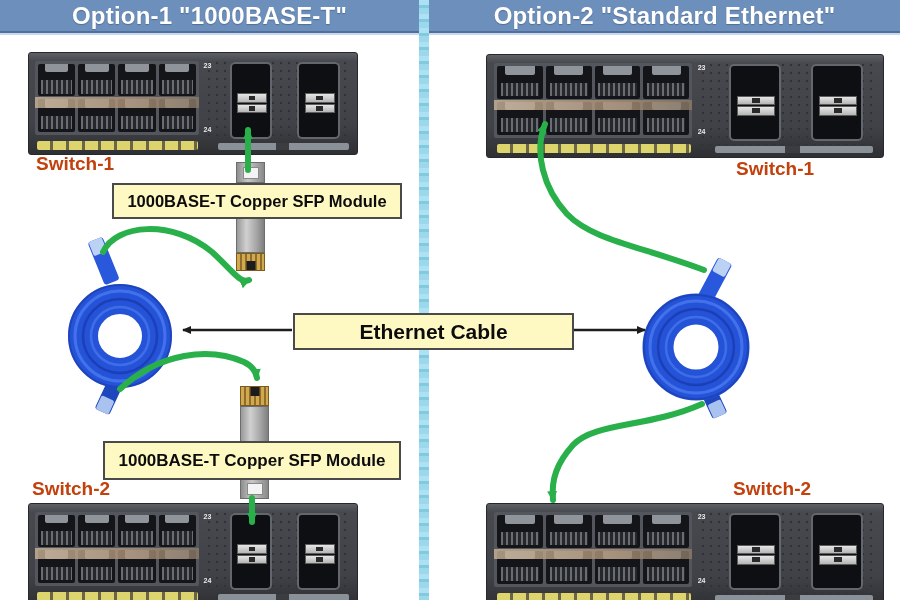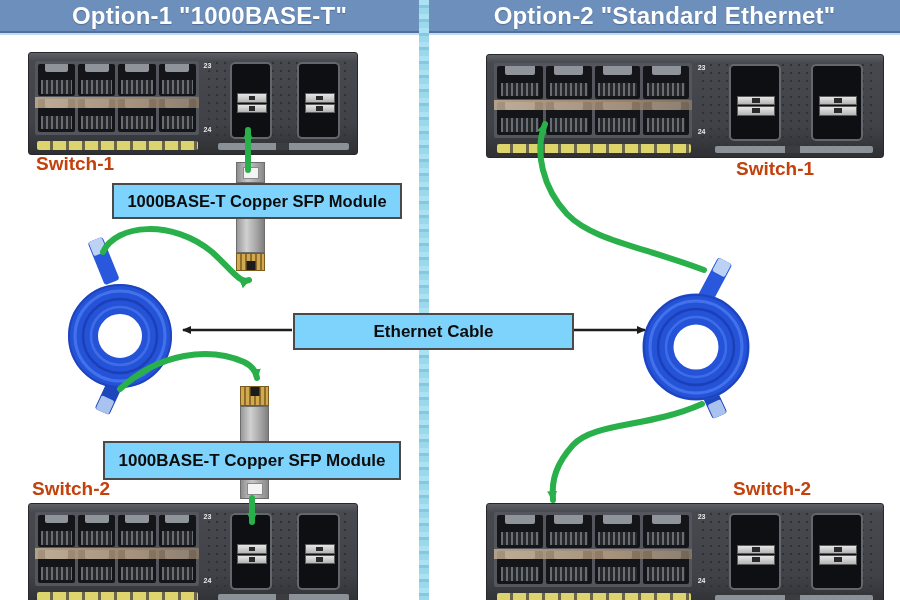--- a/index.html
+++ b/index.html
@@ -78,25 +78,25 @@
         display:grid;grid-template-rows:1fr 1fr;grid-template-columns:1fr 1fr;gap:2px;}
   .dots.low{top:auto;bottom:7px;}
   .dots i{background:#35363a;border-radius:1px;}
   .gold{height:18px;background:repeating-linear-gradient(90deg,#d2a94e 0 3px,#8f6d2a 3px 5px);
         border:1px solid #7a5c20;position:relative;box-sizing:border-box;}
   .sfp-lower .gold{height:20px;}
   .gold .notch{position:absolute;left:50%;transform:translateX(-50%);width:9px;height:9px;background:#1c1c1c;}
   .notch.dn{bottom:0;} .notch.up{top:0;}
 
   
-  .label-box{position:absolute;background:#7dd3fc;border:2px solid #4a4a4a;color:#0c0c0c;font-weight:bold;
+  .label-box{position:absolute;background:#fef9c3;border:2px solid #4a4a4a;color:#0c0c0c;font-weight:bold;
              display:flex;align-items:center;justify-content:center;z-index:6;white-space:nowrap;}
   .lb-sfp-top{left:112px;top:183px;width:286px;height:32px;font-size:16.5px;}
   .lb-sfp-bottom{left:103px;top:441px;width:294px;height:35px;font-size:17px;}
-  .lb-cable{left:293px;top:313px;width:277px;height:33px;font-size:17px;}
+  .lb-cable{left:293px;top:313px;width:277px;height:33px;font-size:21px;}
 
   
   #overlay{position:absolute;left:0;top:0;z-index:5;pointer-events:none;}
 </style>
 </head>
 <body>
 
 <div id="stage">
 
   <div class="divider"></div>

